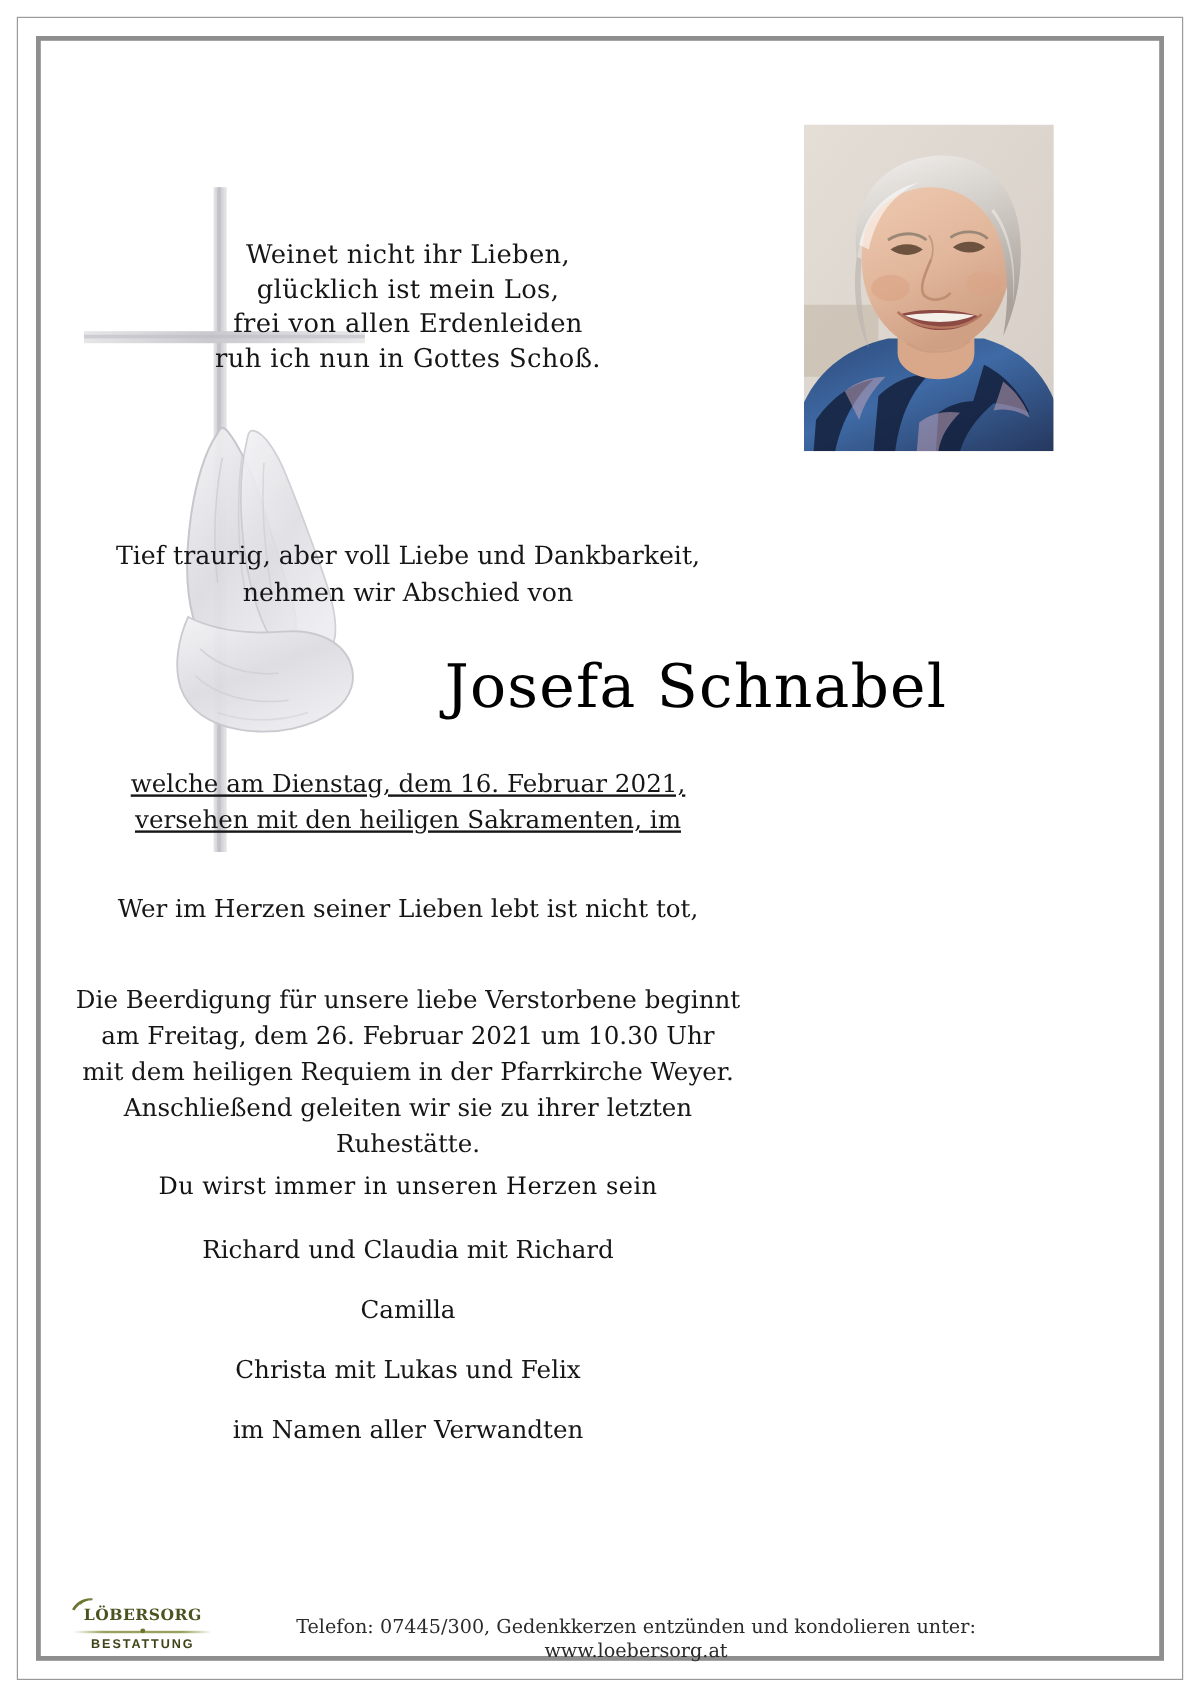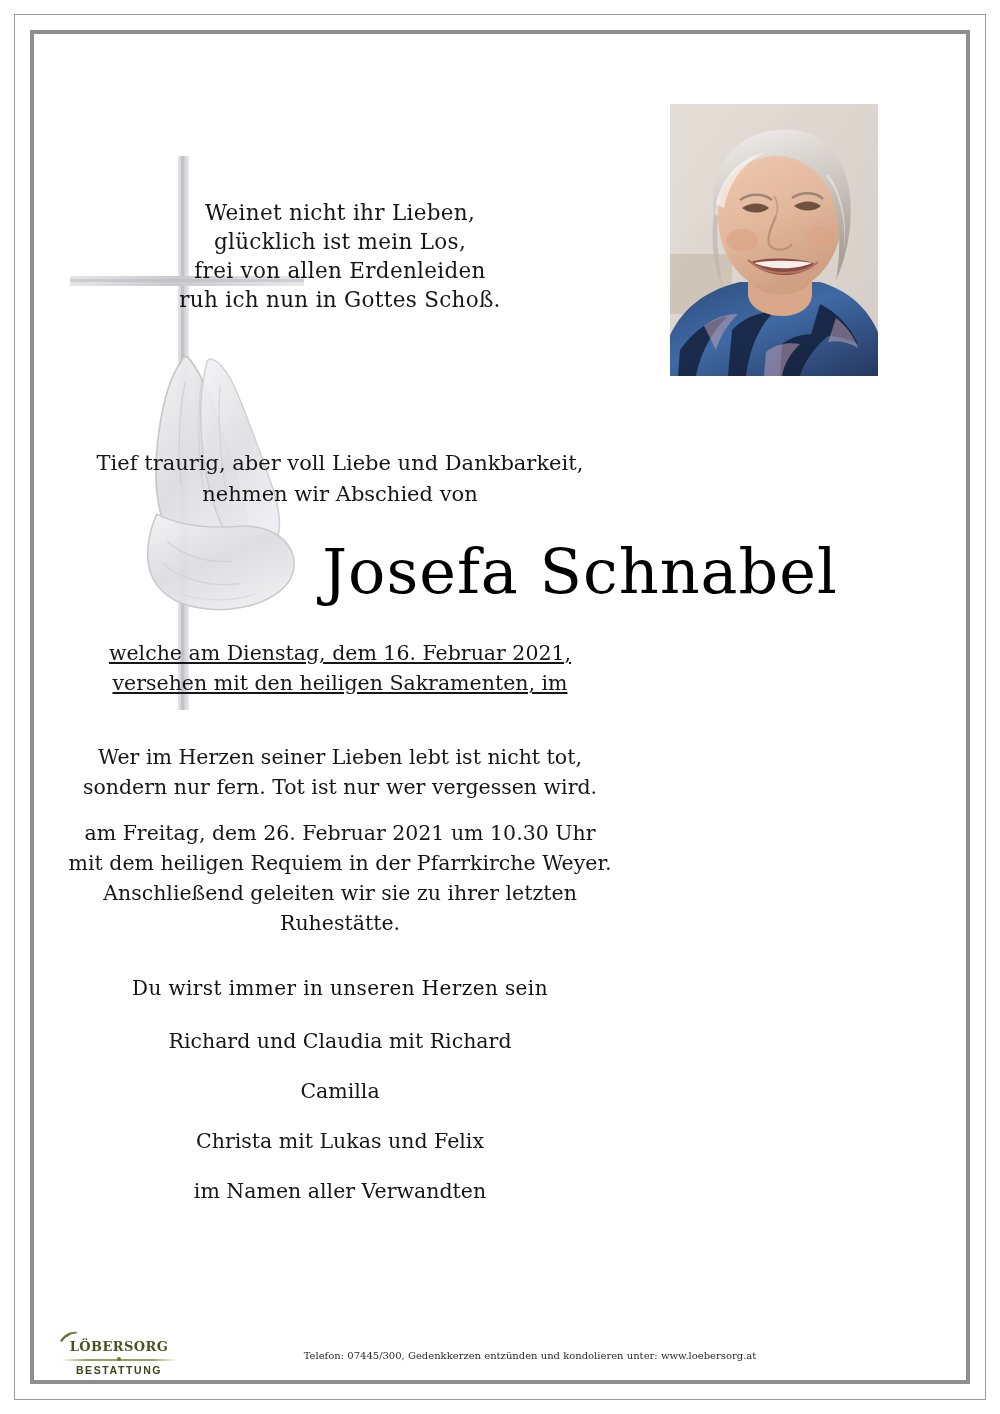--- a/index.html
+++ b/index.html
@@ -100,21 +100,21 @@
     line-height: 31px;
     color: #161616;
   }
 
   .deceased-name {
     position: absolute;
     left: 0;
     top: 535px;
     width: 660px;
     text-align: center;
-    font-size: 62px;
+    font-size: 50px;
     line-height: 74px;
     font-weight: 400;
     letter-spacing: 1px;
     color: #000000;
   }
 
   .para {
     position: absolute;
     left: 40px;
     width: 600px;
@@ -154,21 +154,21 @@
   }
   .family-line:last-child { margin-bottom: 0; }
 
   
   .footer-note {
     position: absolute;
     left: 200px;
     top: 1346px;
     width: 660px;
     text-align: center;
-    font-size: 10px;
+    font-size: 16px;
     line-height: 20px;
     color: #2a2a2a;
   }
 
   .logo {
     position: absolute;
     left: 44px;
     top: 1336px;
     width: 150px;
     text-align: center;
@@ -361,24 +361,24 @@
     <div class="deceased-name">Josefa Schnabel</div>
   </div>
 
   <div class="para p-death">
     <div>welche am Dienstag, dem 16. Februar 2021,</div>
     <div>versehen mit den heiligen Sakramenten, im</div>
   </div>
 
   <div class="para p-memory">
     <div>Wer im Herzen seiner Lieben lebt ist nicht tot,</div>
-    <div>sondern nur fern. Tot ist nur wer vergessen wird.</div>
   </div>
 
   <div class="para p-funeral">
+    <div>Die Beerdigung für unsere liebe Verstorbene beginnt</div>
     <div>am Freitag, dem 26. Februar 2021 um 10.30 Uhr</div>
     <div>mit dem heiligen Requiem in der Pfarrkirche Weyer.</div>
     <div>Anschließend geleiten wir sie zu ihrer letzten Ruhestätte.</div>
   </div>
 
   <div class="heart-line">Du wirst immer in unseren Herzen sein</div>
 
   <div class="family">
     <div class="family-line">Richard und Claudia mit Richard</div>
     <div class="family-line">Camilla</div>

